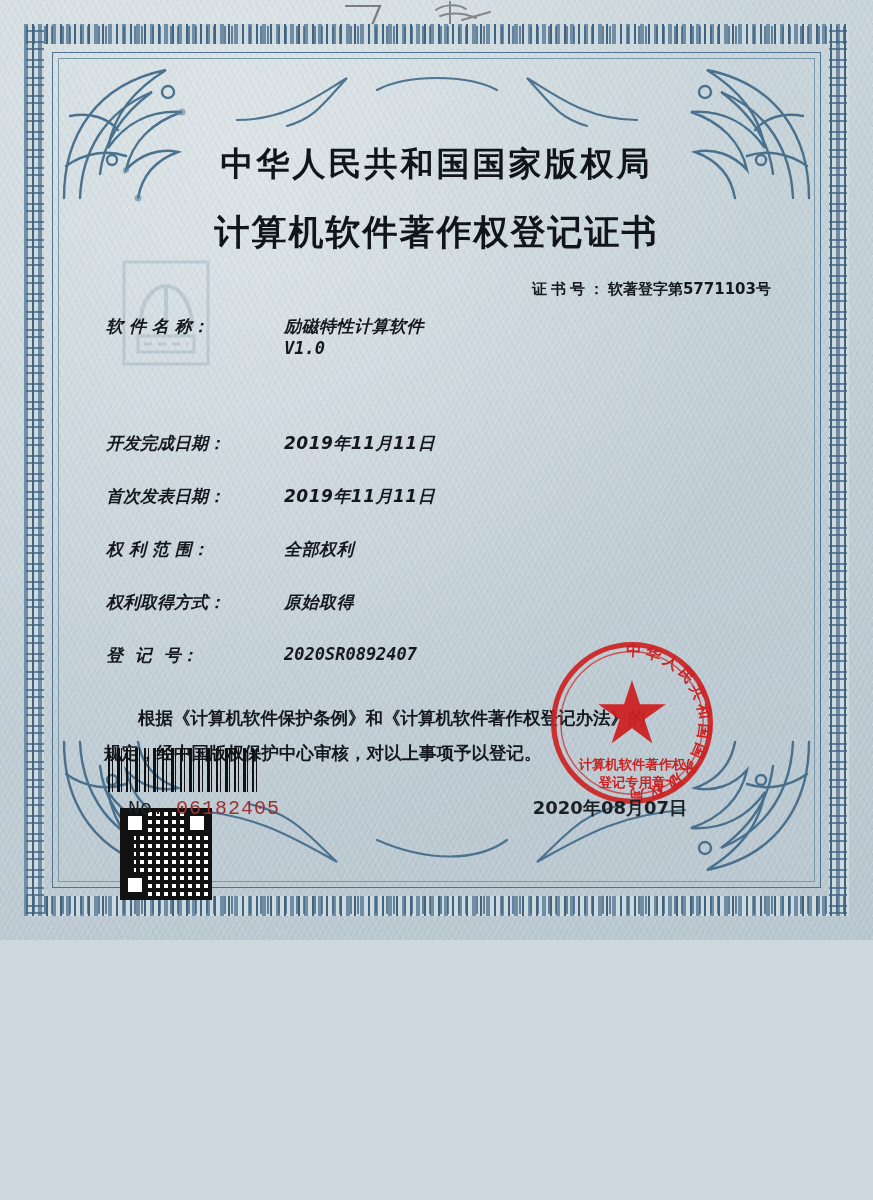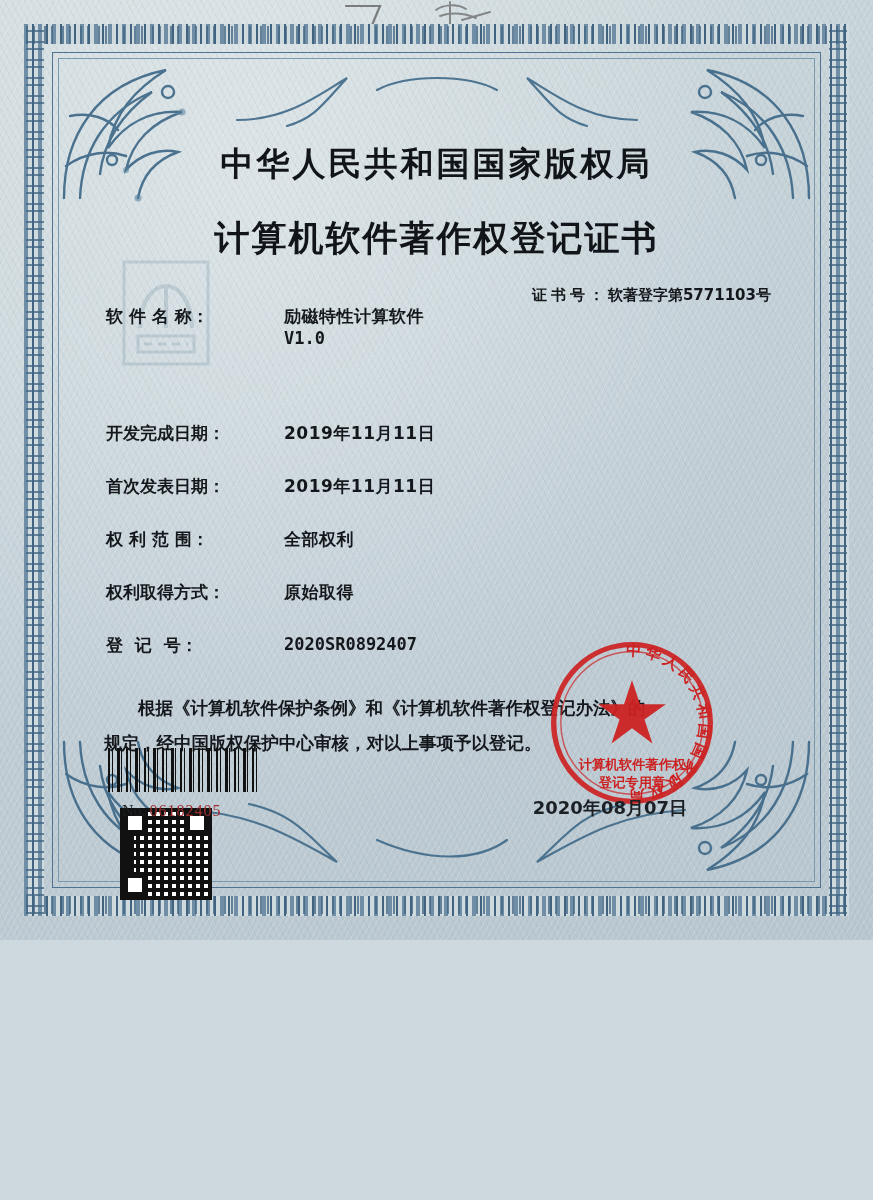--- a/index.html
+++ b/index.html
@@ -151,37 +151,39 @@
     font-weight: bold;
     letter-spacing: 2px;
   }
   .title-main {
     font-size: 33px;
     margin-top: 22px;
     letter-spacing: 3px;
   }
   .title-sub {
     font-size: 35px;
-    margin-top: 28px;
+    margin-top: 22px;
     letter-spacing: 2px;
   }
   .cert-no-row {
     margin-top: 24px;
     text-align: right;
     padding-right: 32px;
     font-size: 15px;
     color: #14181c;
     font-family: "DejaVu Sans", "Liberation Sans", sans-serif;
     font-weight: bold;
   }
   .cert-no-row .label { letter-spacing: 4px; }
   .cert-no-row .value { letter-spacing: 0px; }
 
   .fields {
+    margin-top: 16px;
     padding-left: 36px;
+    font-style: italic;
   }
   .field-row {
     display: flex;
     align-items: flex-start;
     margin-bottom: 4px;
   }
   .field-label {
     font-family: "DejaVu Sans", "Liberation Sans", sans-serif;
     font-size: 17px;
     font-weight: bold;
@@ -272,24 +274,24 @@
     right: 152px;
     bottom: 128px;
     width: 178px;
     height: 178px;
   }
   .seal svg { width: 100%; height: 100%; }
 
   
   .footer-no {
     position: absolute;
-    left: 122px;
+    left: 128px;
     bottom: 120px;
-    font-family: Liberation Serif, serif;
-    font-size: 16px;
+    font-family: Liberation Mono, monospace;
+    font-size: 20px;
     color: #1b2024;
   }
   .footer-no .num { color: #9e2f2f; letter-spacing: 1px; }
   .footer-date {
     position: absolute;
     right: 186px;
     bottom: 120px;
     font-family: "DejaVu Sans", "Liberation Sans", sans-serif;
     font-size: 18px;
     font-weight: bold;

